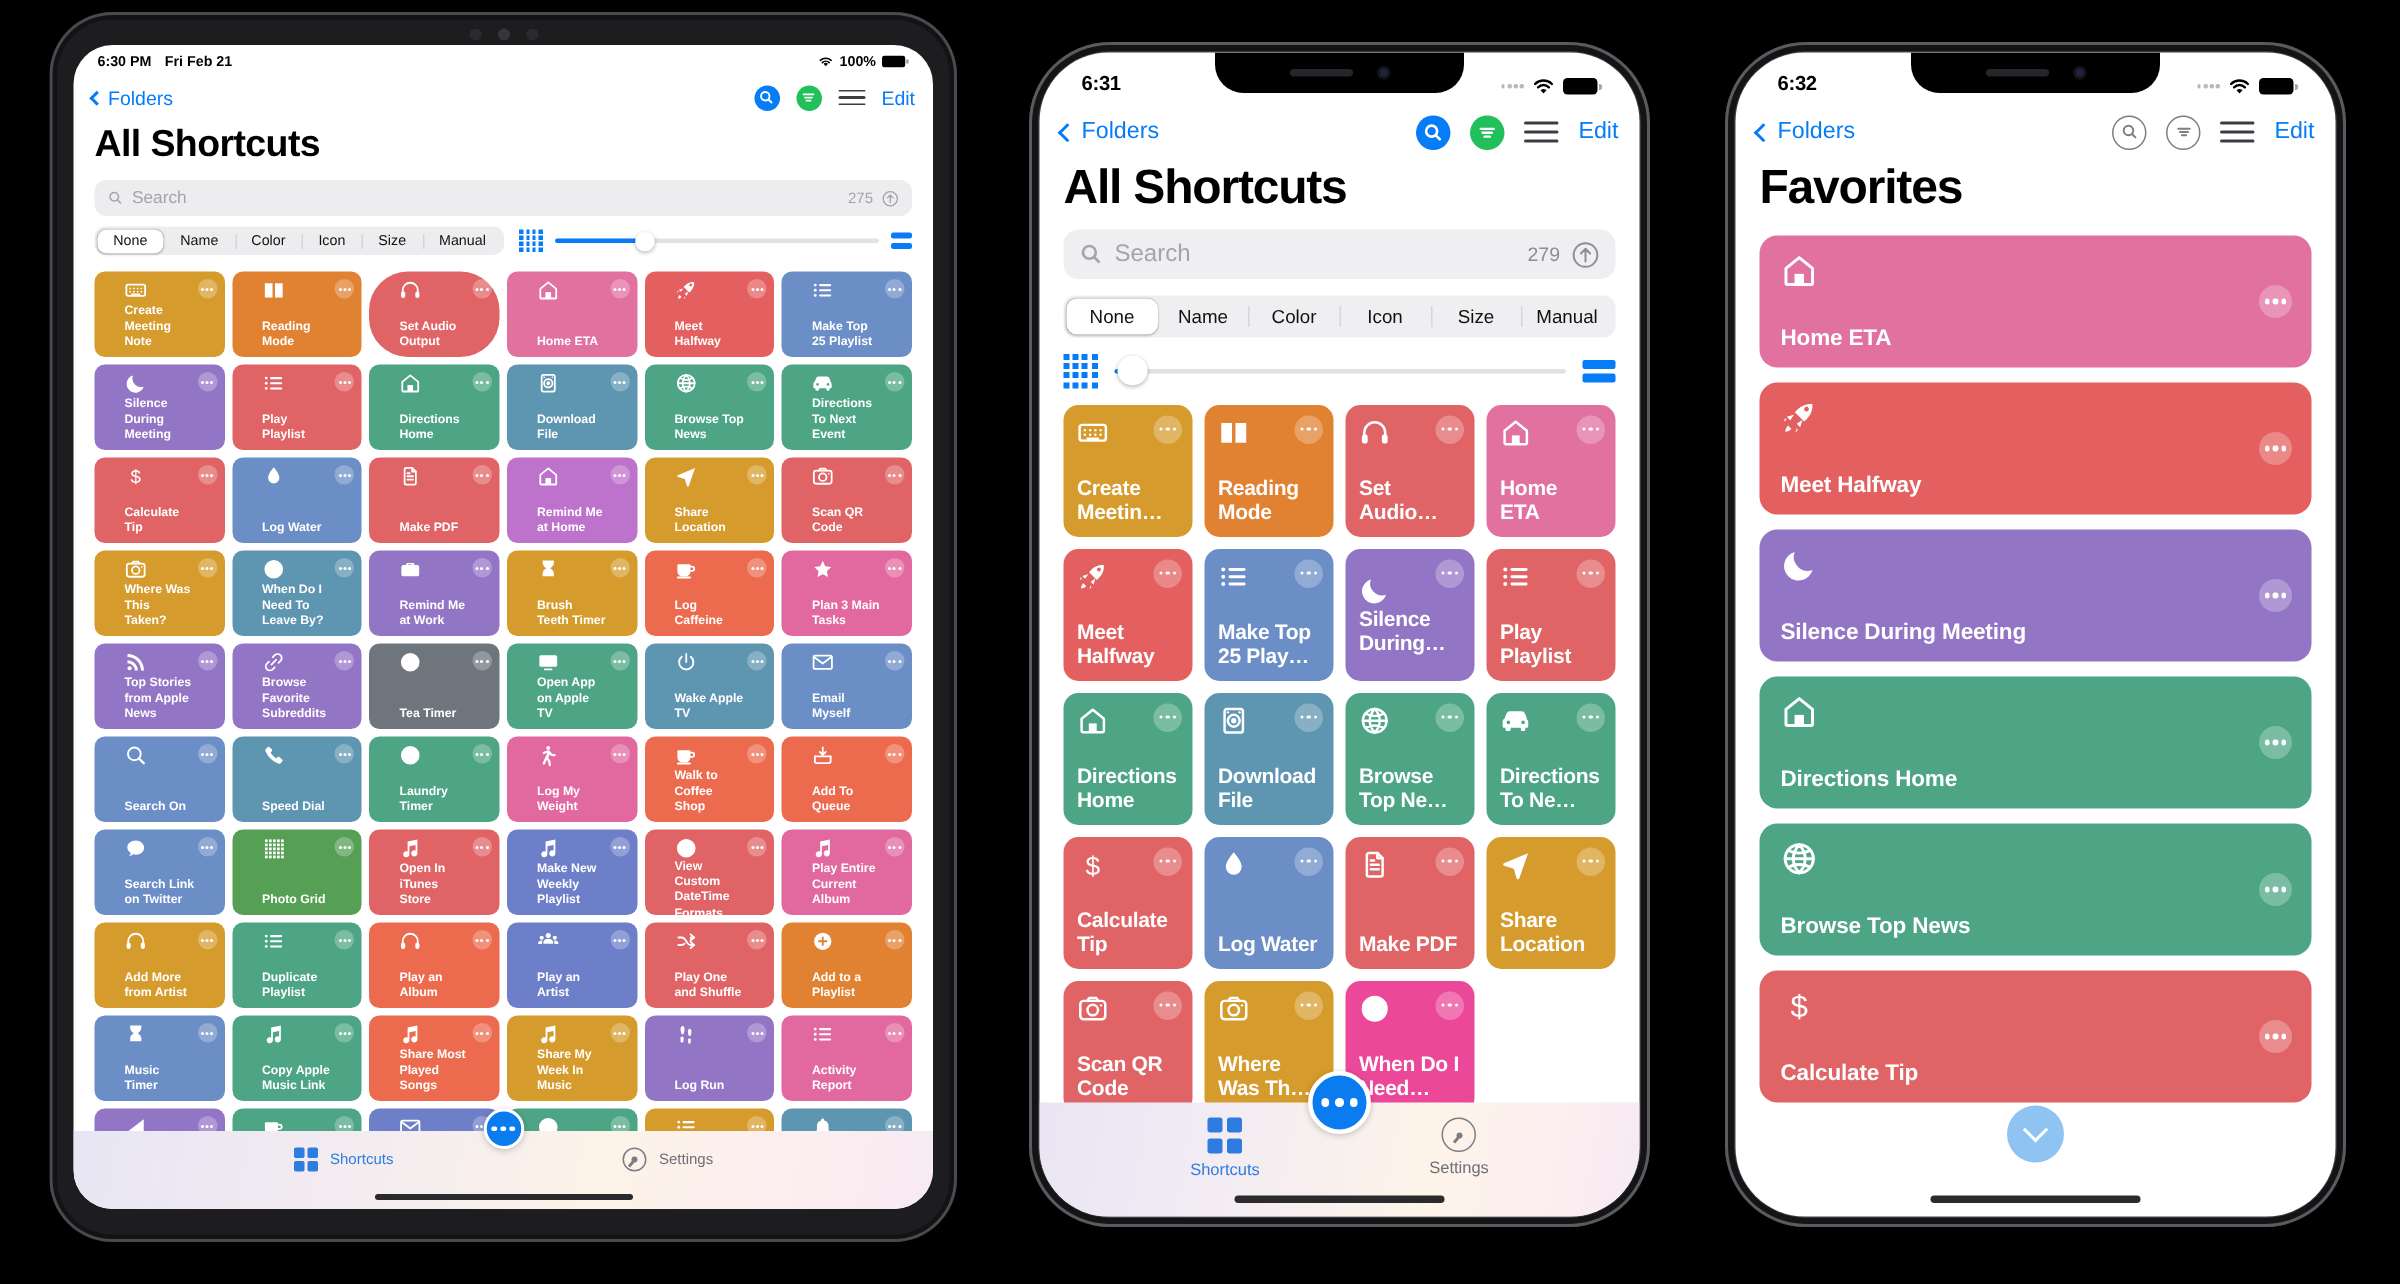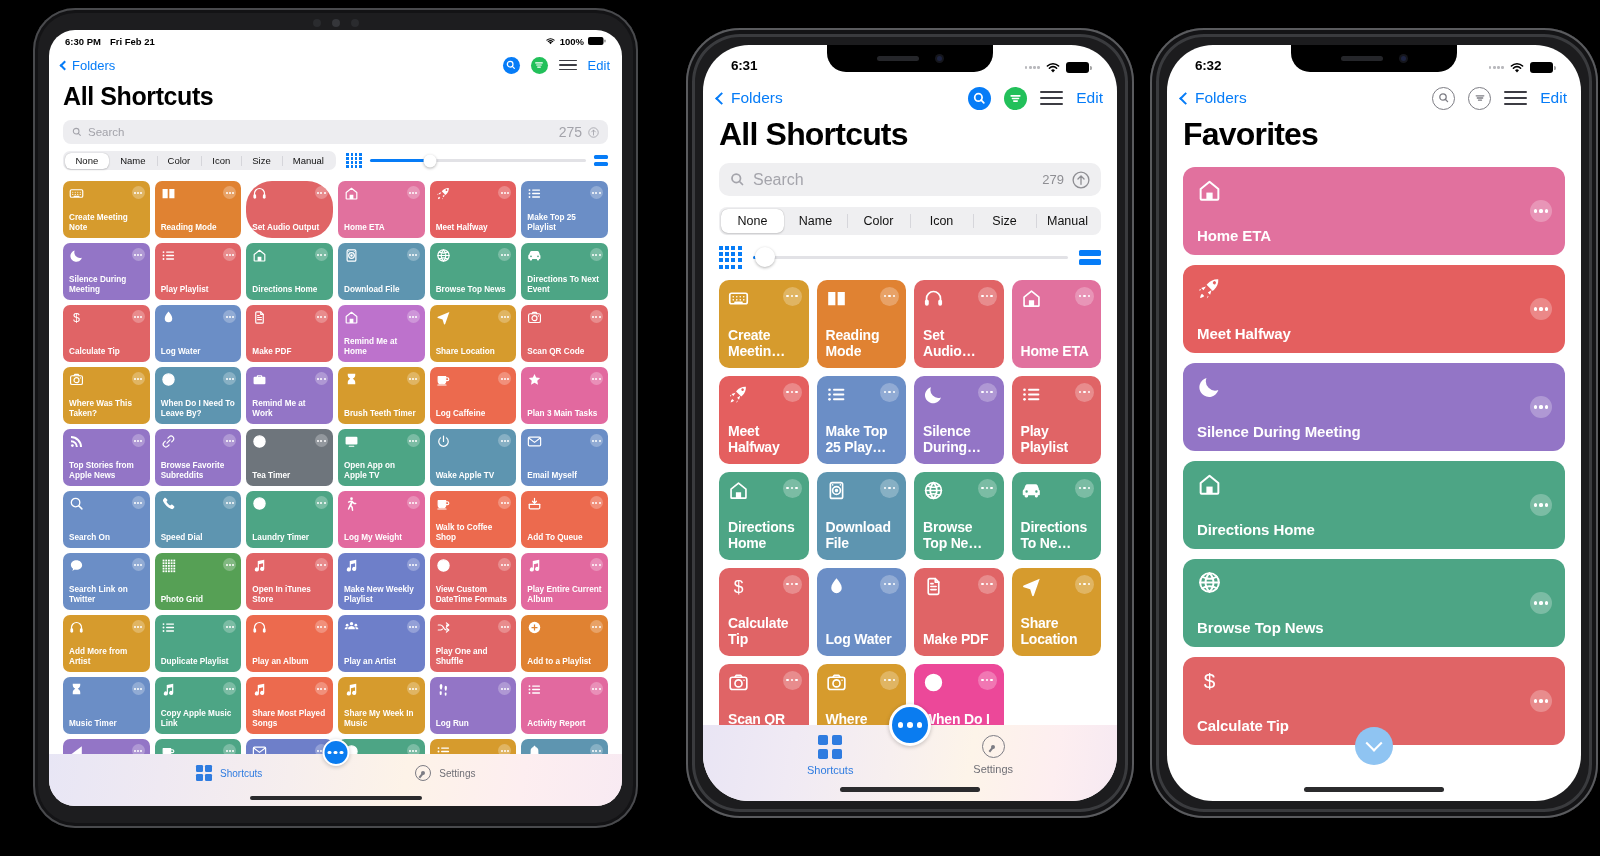--- a/index.html
+++ b/index.html
@@ -47,21 +47,21 @@
   .circ-green { background: #22c05a; }
   .hamburger { width: 18px; display: flex; flex-direction: column; gap: 3px; }
   .hamburger span { height: 1.6px; background: #3c3c43; border-radius: 1px; display:block; }
   .edit-link { color: #067cf7; font-size: 13px; }
   .ipad-title { font-size: 25px; font-weight: bold; color: #000; padding: 4px 14px 9px; letter-spacing: -0.4px; }
   .searchbar {
     margin: 0 14px; height: 24px; background: #ededf0; border-radius: 8px;
     display: flex; align-items: center; padding: 0 9px; gap: 6px;
   }
   .searchbar .ph { color: #a3a3aa; font-size: 11.5px; flex: 1; }
-  .searchbar .cnt { color: #a3a3aa; font-size: 14px; }
+  .searchbar .cnt { color: #a3a3aa; font-size: 10px; }
   .seg-row { display: flex; align-items: center; gap: 10px; margin: 7px 14px 6px; }
   .segmented {
     display: flex; background: #ededf0; border-radius: 7px; padding: 1.5px; height: 19px;
   }
   .segmented .seg { font-size: 9.5px; color: #111; padding: 0 11px; display: flex; align-items: center;
     border-radius: 6px; position: relative; }
   .segmented .seg.active { background: #fff; box-shadow: 0 0 1px rgba(0,0,0,.28), 0 1px 2px rgba(0,0,0,.14); }
   .segmented .seg + .seg::before {
     content:''; position:absolute; left:0; top:3px; bottom:3px; width:1px; background:#d5d5da;
   }
@@ -71,21 +71,21 @@
   .grid-dots i { width: 2.6px; height: 2.6px; background: #067cf7; display: block; }
   .slider { flex: 1; height: 2.5px; background: #e2e2e6; border-radius: 2px; position: relative; }
   .slider .fill { position: absolute; left: 0; top: 0; bottom: 0; width: 28%; background: #067cf7; border-radius: 2px; }
   .slider .knob { position: absolute; left: 28%; top: 50%; transform: translate(-50%,-50%);
     width: 13px; height: 13px; border-radius: 50%; background: #fff; box-shadow: 0 1px 3px rgba(0,0,0,.3); }
   .list-ico { display: flex; flex-direction: column; gap: 2.5px; }
   .list-ico i { width: 14px; height: 4.5px; background: #067cf7; border-radius: 1.5px; display:block; }
 
   .ipad-grid { padding: 5px 14px 0; display: grid; grid-template-columns: repeat(6, 1fr); gap: 5px; }
   .tile {
-    border-radius: 7px; height: 57px; padding: 5px 6px; position: relative;
+    border-radius: 7px; height: 57px; padding: 5px 20px; position: relative;
     display: flex; flex-direction: column; justify-content: space-between; overflow: hidden;
   }
   .tile .t-ico { width: 15px; height: 15px; color: #fff; }
   .tile .t-name { font-size: 8.2px; color: #fff; font-weight: 600; line-height: 1.24; }
   .dots {
     position: absolute; right: 5px; top: 5px; width: 13px; height: 13px; border-radius: 50%;
     background: rgba(255,255,255,.26); display: flex; align-items: center; justify-content: center; gap: 1.3px;
   }
   .dots i { width: 2px; height: 2px; border-radius: 50%; background: #fff; display:block; }
 
@@ -110,23 +110,23 @@
     border: 2.5px solid #fff; display: flex; align-items: center; justify-content: center; gap: 2.5px;
     box-shadow: 0 1px 4px rgba(0,0,0,.22);
   }
   .fab i { width: 3.6px; height: 3.6px; border-radius: 50%; background: #fff; display:block; }
   .ipad-fab { left: 50%; transform: translateX(-50%); bottom: 40px; }
   .ipad-home { position: absolute; left: 50%; bottom: 6px; transform: translateX(-50%);
     width: 172px; height: 4px; border-radius: 3px; background: #2a2a2c; }
 
   
   .iphone {
-    position: absolute; width: 448px; height: 790px; background: #1c1c1e; border-radius: 54px;
+    position: absolute; width: 414px; height: 790px; background: #1c1c1e; border-radius: 54px;
     box-shadow: inset 0 0 0 2px #5a5b5e, inset 0 0 0 6px #141416, inset 0 0 0 9px #3a3b3e;
-    padding: 17px;
+    padding: 7px;
   }
   .iphone.p2 { left: 686px; top: 28px; }
   .iphone.p3 { left: 1150px; top: 28px; }
   .ip-screen { width: 100%; height: 100%; background: #fff; border-radius: 46px; overflow: hidden; position: relative; }
   .notch { position: absolute; left: 50%; top: 0; transform: translateX(-50%); width: 166px; height: 27px;
     background: #000; border-radius: 0 0 19px 19px; display: flex; align-items: center; justify-content: center; gap: 16px; }
   .notch .spk { width: 42px; height: 5px; border-radius: 3px; background: #25262a; }
   .notch .cam { width: 9px; height: 9px; border-radius: 50%; background: #15161c; position: relative; }
   .notch .cam::after { content:''; position:absolute; inset:2px; border-radius:50%; background:#1d2340; }
   .ip-status { height: 32px; display: flex; align-items: flex-end; justify-content: space-between; padding: 0 28px 4px; }
@@ -1441,21 +1441,21 @@
                 <rect x="8" y="16.4" width="13" height="2.2" rx="1.1"></rect>
               </svg>
             </span>
             <span class="dots">
               <i></i>
               <i></i>
               <i></i>
             </span>
             <span class="t-name">Make Top 25 Play…</span>
           </div>
-          <div class="ip-tile" style="background: rgb(147, 117, 198);">
+          <div class="ip-tile" style="background: rgb(147, 117, 198); justify-content: center;">
             <span class="t-ico">
               <svg viewBox="0 0 24 24" width="100%" height="100%" fill="#fff" stroke="none">
                 <path d="M20.5 15.4A9 9 0 0 1 9.1 3.8a9.3 9.3 0 1 0 11.4 11.6z"></path>
               </svg>
             </span>
             <span class="dots">
               <i></i>
               <i></i>
               <i></i>
             </span>

